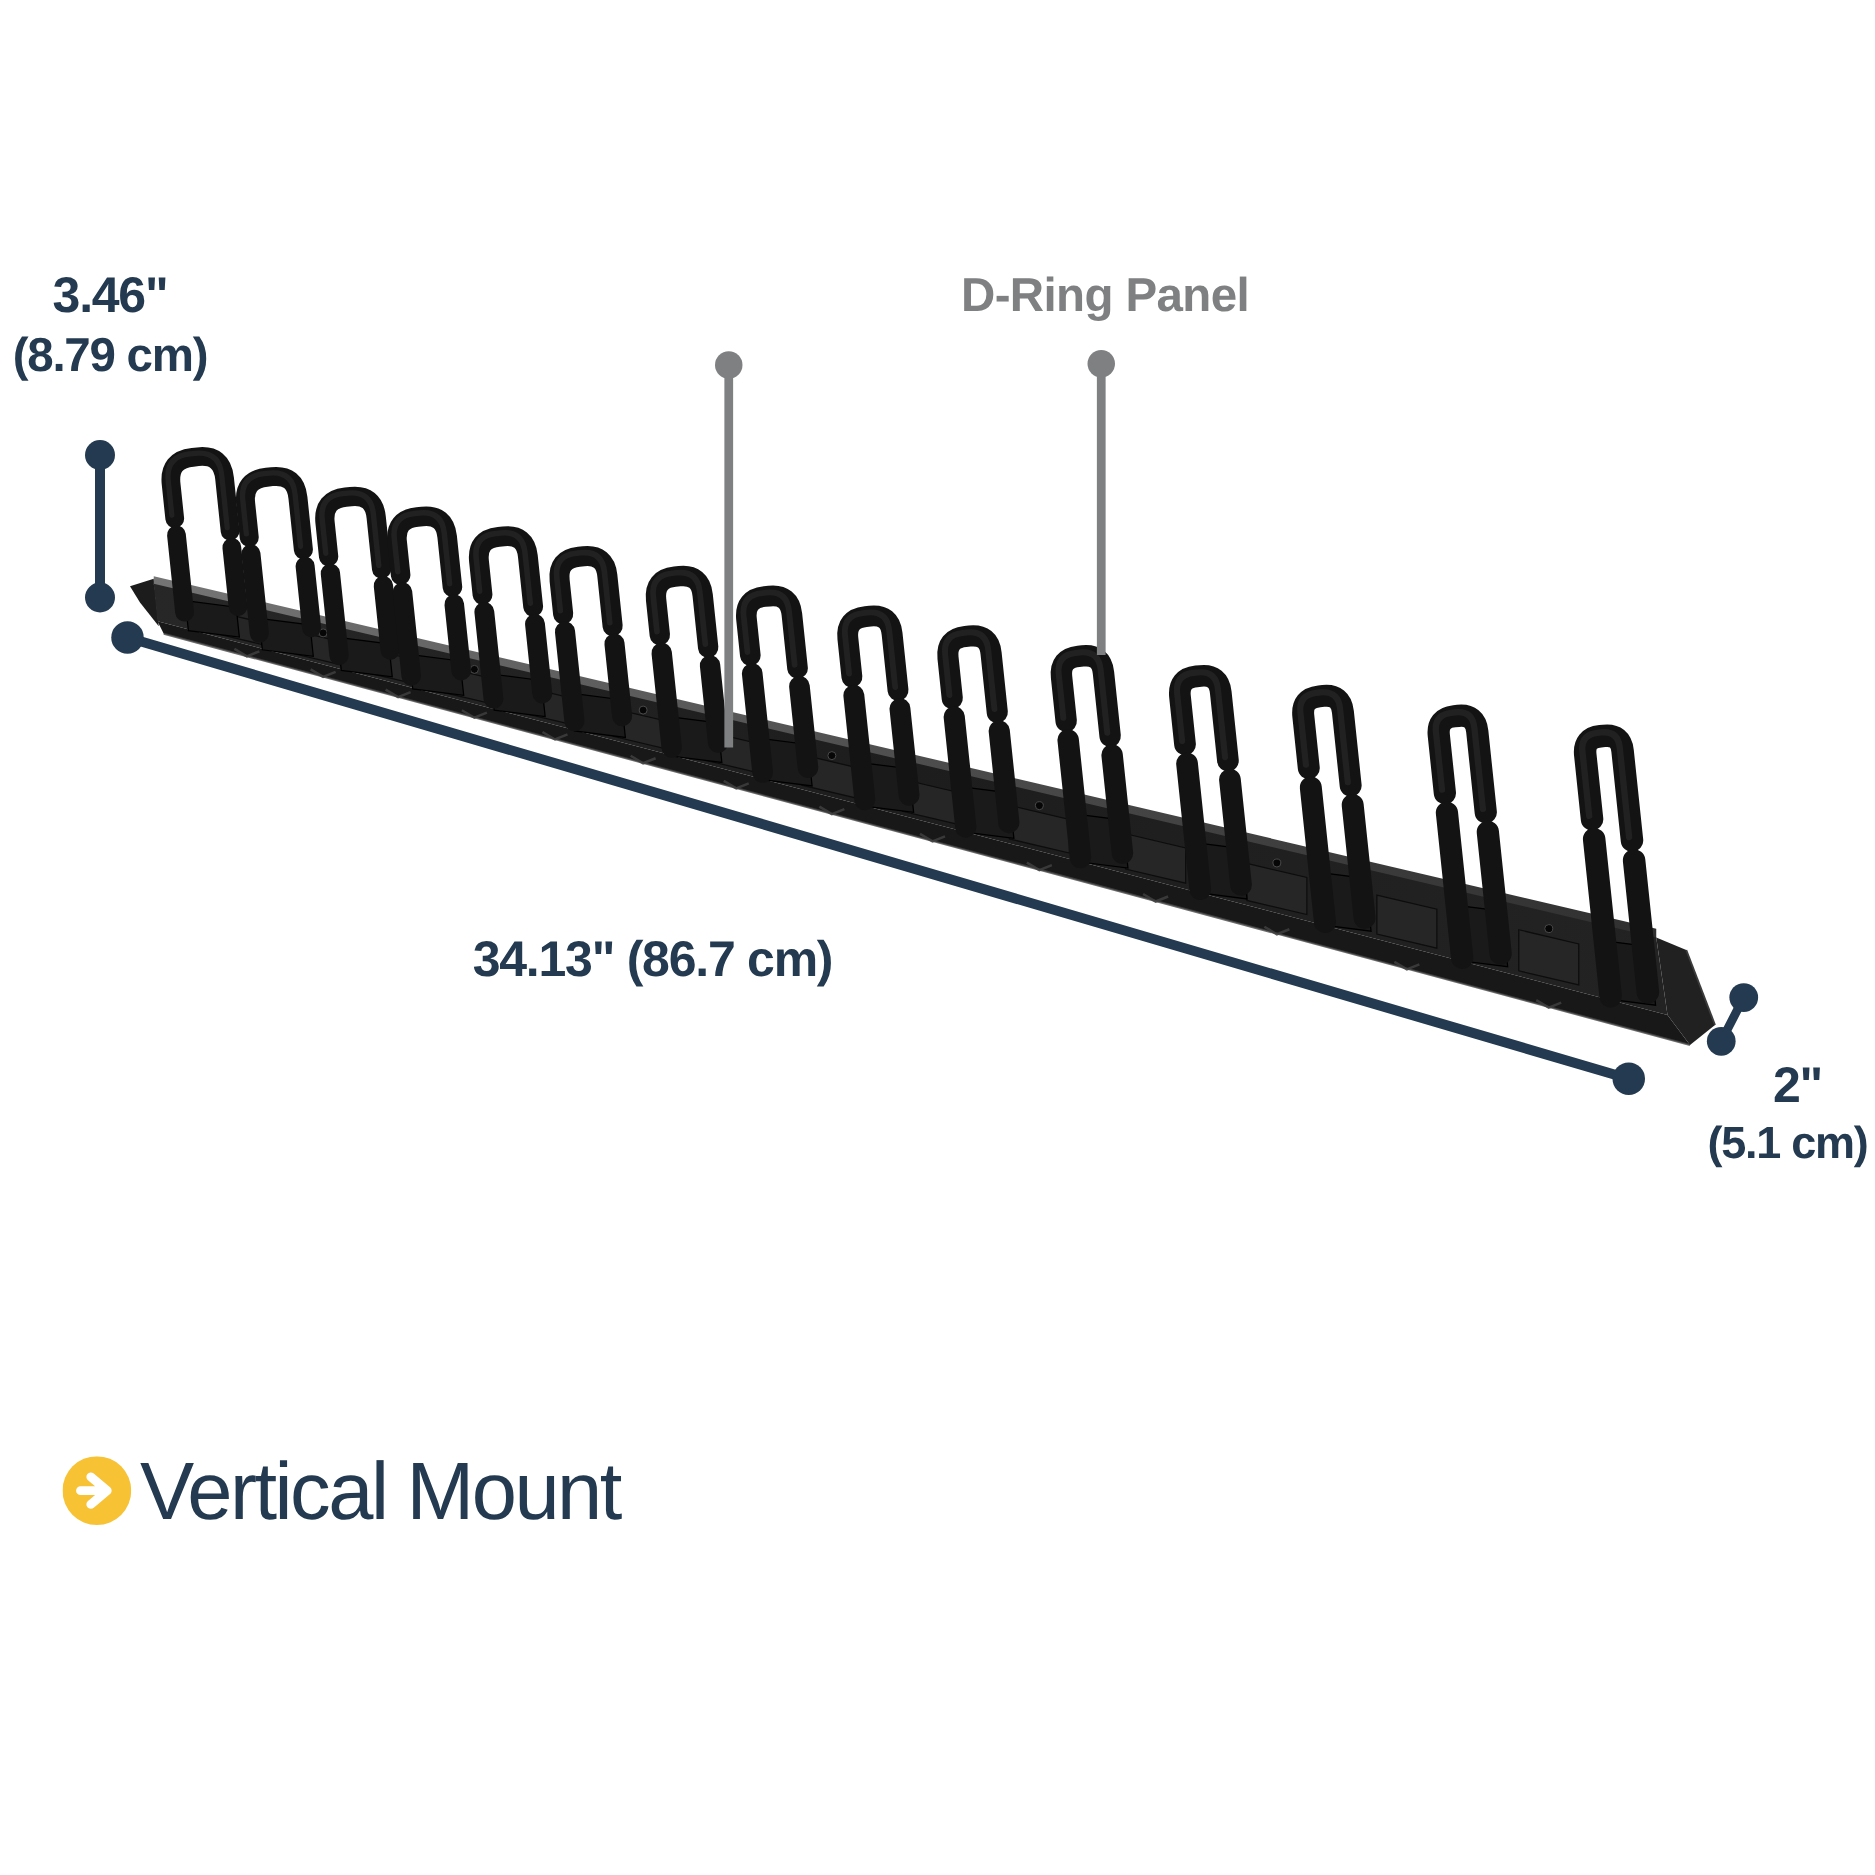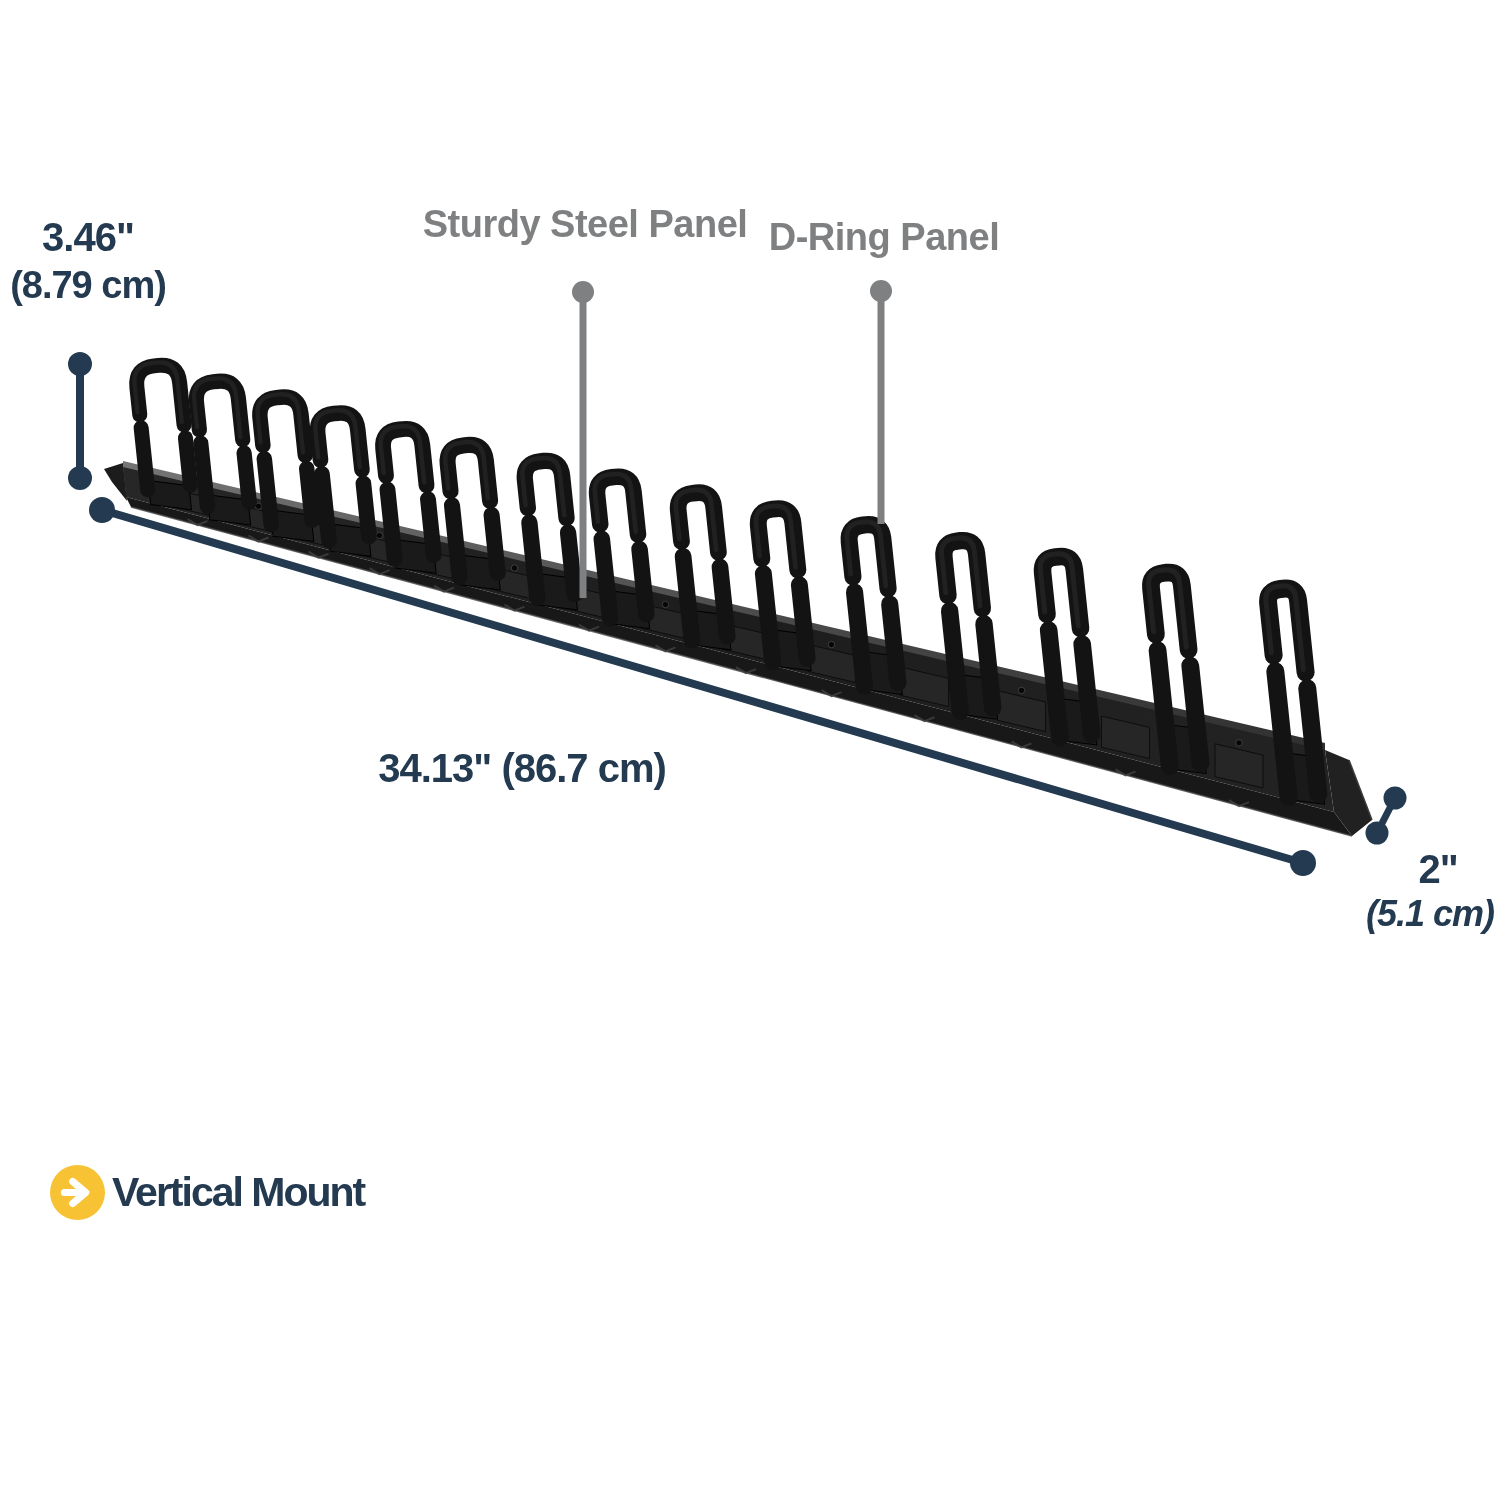--- a/index.html
+++ b/index.html
@@ -20,32 +20,32 @@
     position:absolute;
     transform:translate(-50%,-50%);
     font-weight:bold;
     white-space:nowrap;
     letter-spacing:-1px;
   }
   .navy{color:var(--navy);}
   .gray{color:var(--gray);letter-spacing:-0.5px;}
   .fs40{font-size:40px;}
   .fs38{font-size:38px;}
-  .fs36{font-size:36px;font-style:italic;}
+  .fs36{font-size:36px;}
   .feature{
     position:absolute;
     display:flex;
     align-items:center;
     gap:7px;
     height:56px;
   }
   .bullet{width:55px;height:55px;display:block;}
   .feature-text{
-    font-size:41px;
-    font-weight:bold;
+    font-size:65px;
+    font-weight:normal;
     color:var(--navy);
     letter-spacing:-2px;
     line-height:55px;
     text-align:center;
   }
 </style>
 </head>
 <body>
 
 <div class="canvas" style="--navy: #233A50; --gray: #7F8082; --yellow: #F7C234;">
@@ -226,21 +226,20 @@
       <g>
         <line class="leader-line" x1="881" y1="291" x2="881" y2="524"></line>
         <circle class="leader-dot" cx="881" cy="291" r="11"></circle>
       </g>
     </g>
   </svg>
 
   <div class="lbl navy fs40" style="left:88px;top:237px;">3.46"</div>
   <div class="lbl navy fs38" style="left:88px;top:285px;">(8.79 cm)</div>
 
-  <div class="lbl gray fs38" style="left:585px;top:224px;">Sturdy Steel Panel</div>
   <div class="lbl gray fs38" style="left:884px;top:237px;">D-Ring Panel</div>
 
   <div class="lbl navy fs40" style="left:522px;top:768px;">34.13" (86.7 cm)</div>
 
   <div class="lbl navy fs40" style="left:1438px;top:869px;">2"</div>
   <div class="lbl navy fs36" style="left:1430px;top:914px;">(5.1 cm)</div>
 
   <div class="feature" style="left:50px;top:1164px;">
     <span class="bullet">
       <svg viewBox="0 0 40 40" width="55" height="55">

